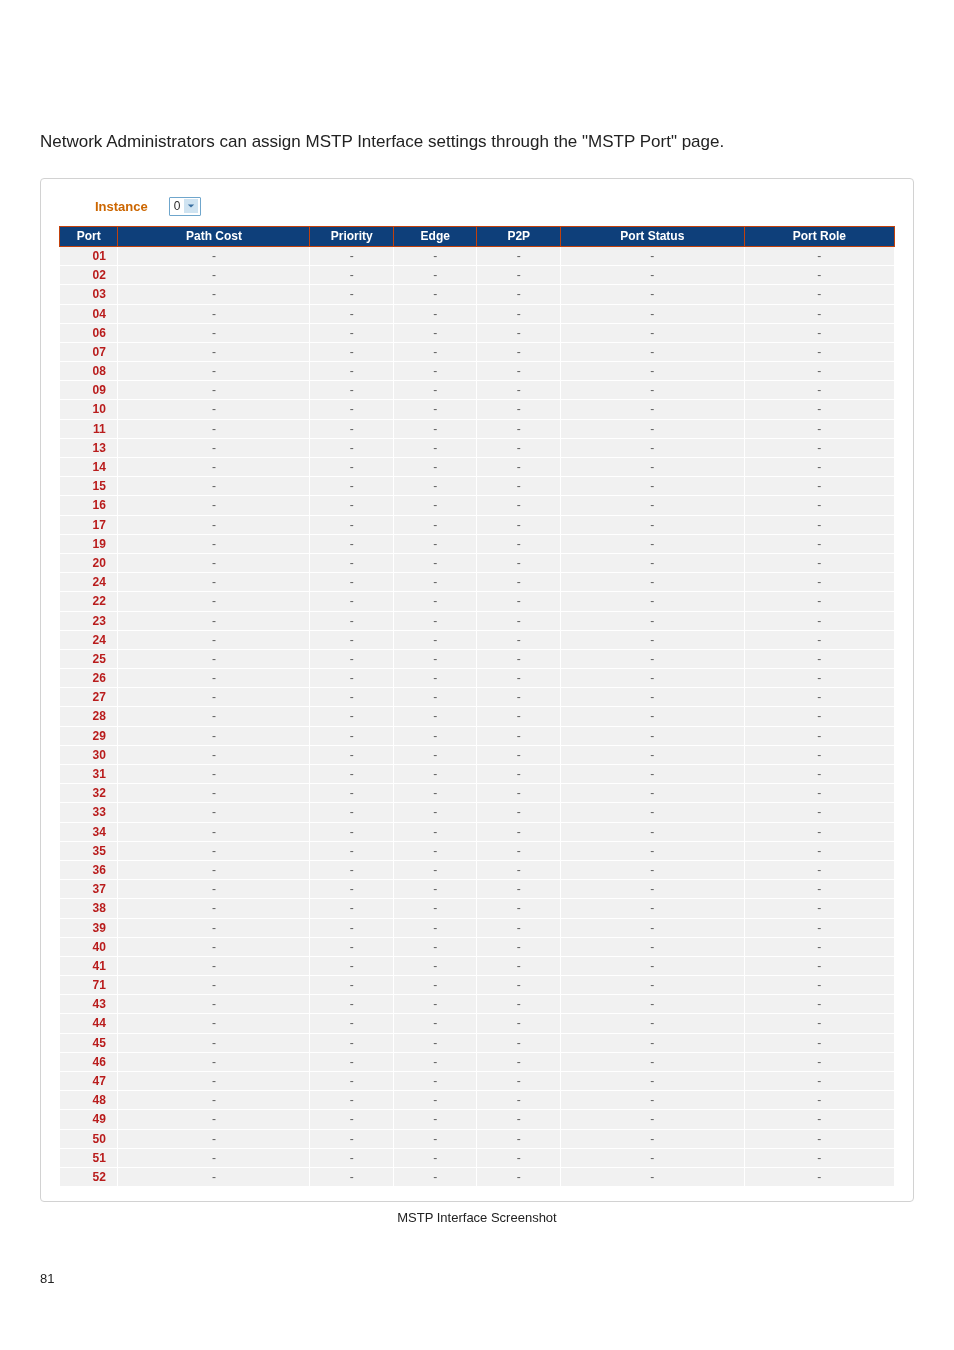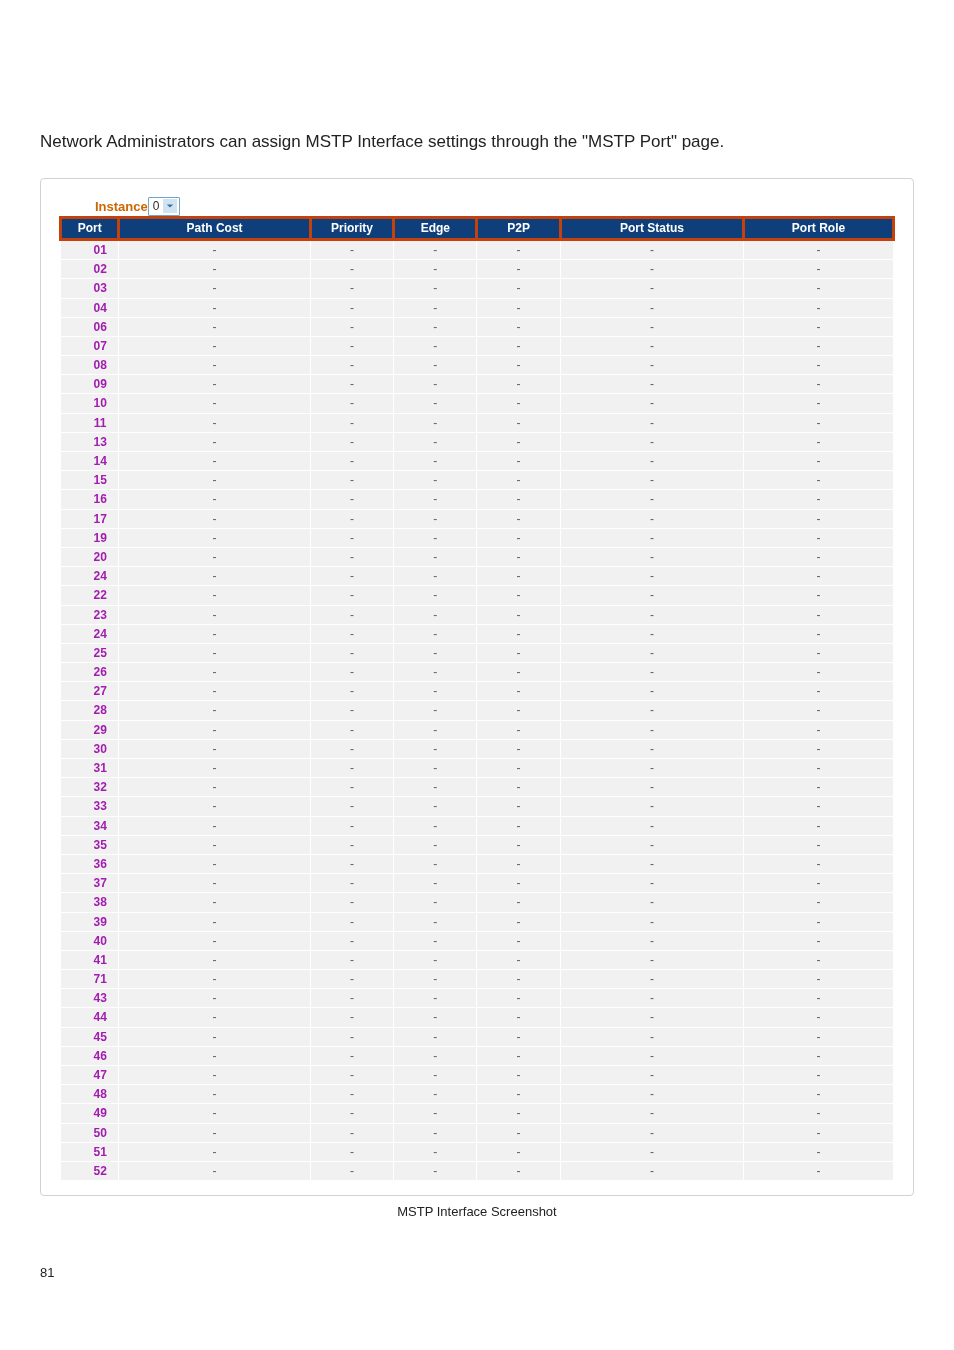--- a/index.html
+++ b/index.html
@@ -22,21 +22,22 @@
   }
   .panel {
     border: 1px solid #d2d2d2;
     border-radius: 4px;
     padding: 18px 18px 14px 18px;
     background: #fff;
   }
   .instance-row {
     display: flex;
     align-items: center;
-    gap: 0;
+    gap: 21px;
+    margin-bottom: 10px;
     padding-left: 36px;
   }
   .instance-label {
     font-weight: bold;
     color: #cc6600;
     font-size: 13px;
   }
   .instance-select {
     display: inline-flex;
     align-items: center;
@@ -64,34 +65,34 @@
     border-collapse: collapse;
     width: 100%;
     table-layout: fixed;
   }
   table.mstp th {
     background: #0e3f7a;
     color: #fff;
     font-weight: bold;
     font-size: 12px;
     padding: 3px 4px;
-    border: 3px solid #c2410c;
+    border: 1px solid #c2410c;
     line-height: 1.1;
   }
   table.mstp td {
     background: #f1f1f1;
     border: 1px solid #fff;
     text-align: center;
     font-size: 12px;
     padding: 1px 2px;
     color: #606060;
     line-height: 1.35;
   }
   table.mstp td.port-cell {
-    color: #a21caf;
+    color: #b91c1c;
     font-weight: bold;
     cursor: pointer;
     padding-left: 23px;
   }
   .caption {
     text-align: center;
     font-size: 13px;
     margin-top: 8px;
     color: #222;
   }

